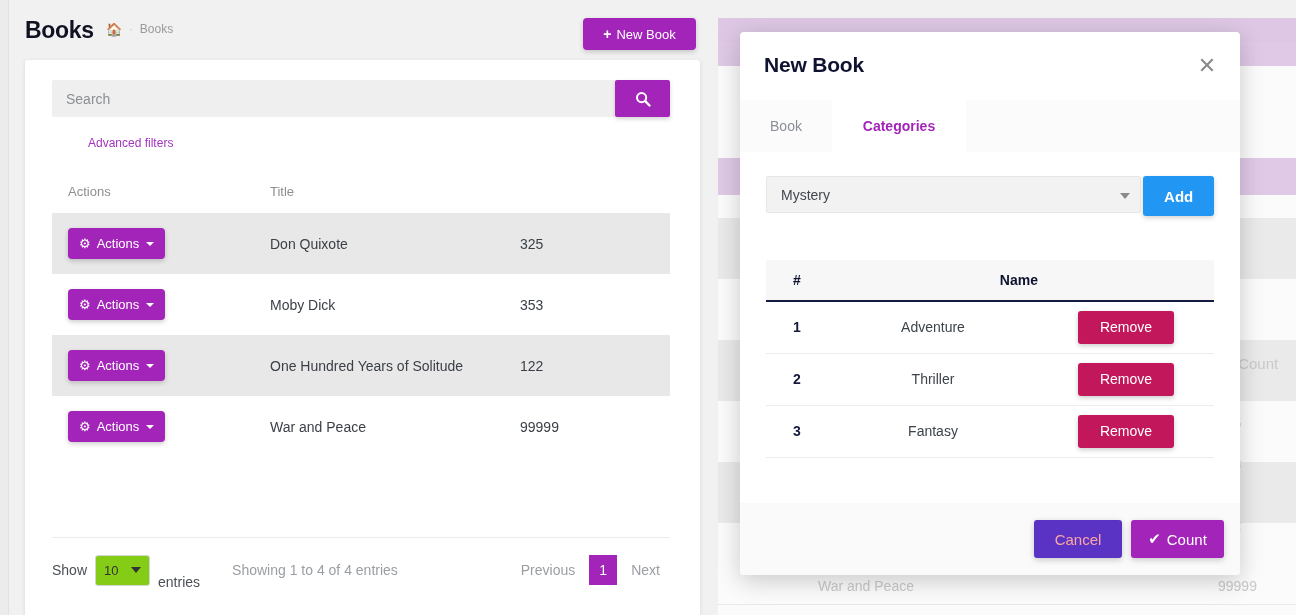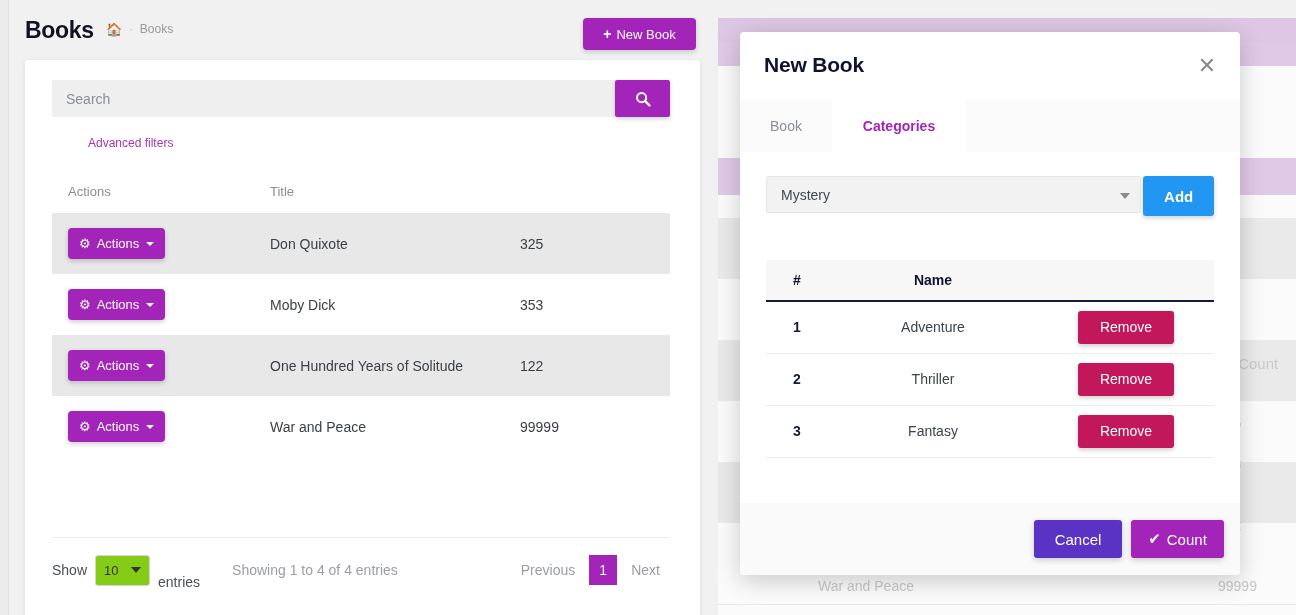--- a/index.html
+++ b/index.html
@@ -216,40 +216,40 @@
 
   .cat-table {
     width: 100%; border-collapse: collapse; margin-top: 44px;
   }
   .cat-table thead th {
     background: #f7f7f8; border-bottom: 2px solid #141a40;
     font-size: 14px; color: #0f1330; font-weight: bold;
     padding: 12px 0; text-align: center;
   }
   .cat-table th.h-num  { width: 62px; }
-  .cat-table th.h-name { width: 210px; }
+  .cat-table th.h-name { width: 210px; text-align: right; }
   .cat-table th.h-act  { width: auto; }
   .cat-table tbody td {
     border-bottom: 1px solid #ededed; height: 52px; text-align: center;
     font-size: 14px; color: #3c434b; vertical-align: middle;
   }
   .cat-table tbody td.num { font-weight: bold; color: #151b3f; }
   .remove-btn {
     width: 96px; height: 33px; background: #c2185b; color: #fff;
     border: none; border-radius: 3px; font-family: inherit; font-size: 14px;
     cursor: pointer; box-shadow: 0 2px 5px rgba(0,0,0,.2);
   }
 
   .modal-footer {
     height: 72px; flex: none; background: #fafafa;
     display: flex; align-items: center; justify-content: flex-end;
     padding-right: 16px; gap: 9px;
   }
   .btn-cancel {
-    width: 88px; height: 38px; background: #5b33c4; color: #ffffff;
+    width: 88px; height: 38px; background: #5b33c4; color: #fca5a5;
     border: none; border-radius: 3px; font-family: inherit; font-size: 15px;
     cursor: pointer; box-shadow: 0 2px 6px rgba(0,0,0,.2);
   }
   .btn-save {
     width: 93px; height: 38px; background: #a324b8; color: #fff;
     border: none; border-radius: 3px; font-family: inherit; font-size: 15px;
     cursor: pointer; box-shadow: 0 2px 6px rgba(0,0,0,.2);
     display: flex; align-items: center; justify-content: center; gap: 6px;
   }
 </style>

